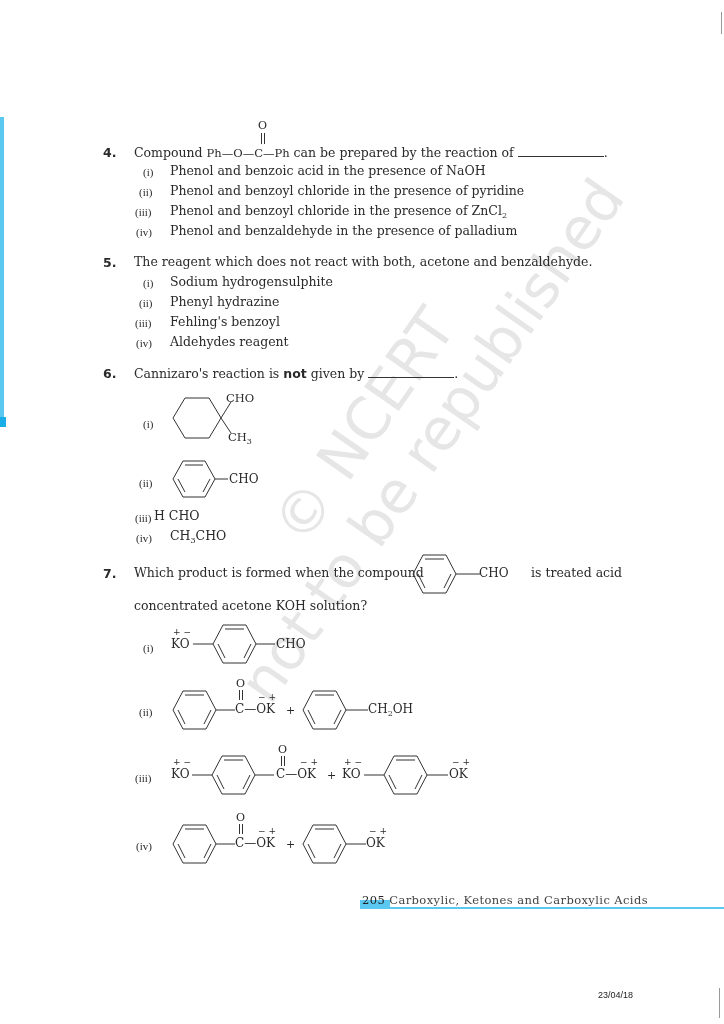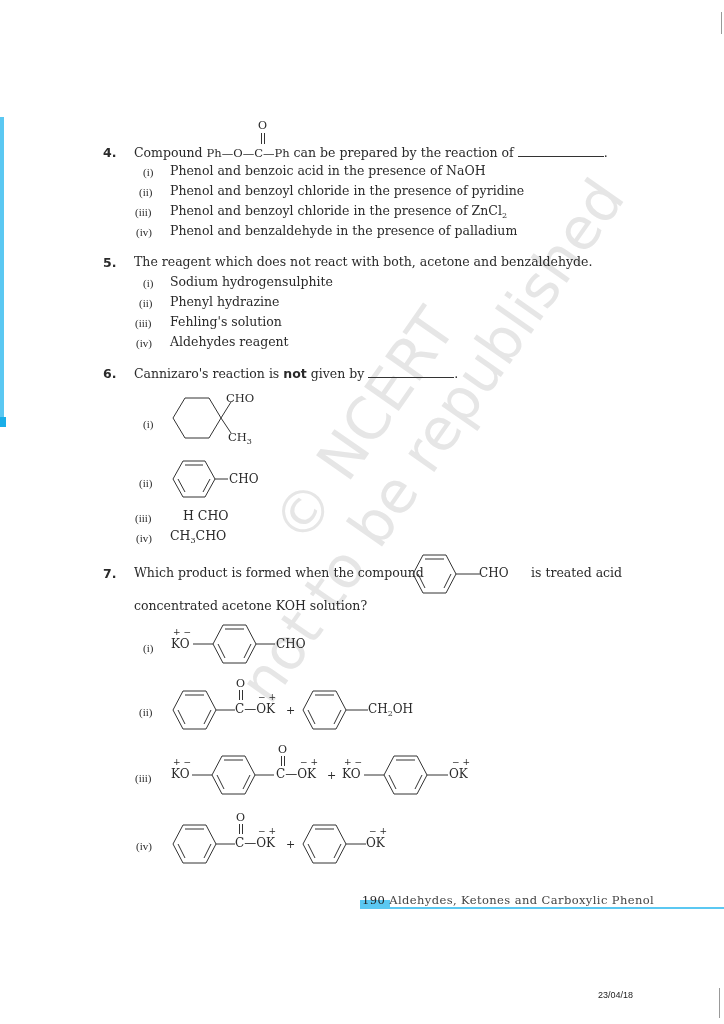--- a/index.html
+++ b/index.html
@@ -56,21 +56,21 @@
 <div class="abs txt opt" style="left:136px;top:224px;">(iv)</div>
 <div class="abs txt" style="left:170px;top:223px;">Phenol and benzaldehyde in the presence of palladium</div>
 
 <div class="abs qnum" style="left:103px;top:255px;">5.</div>
 <div class="abs txt" style="left:134px;top:254px;">The reagent which does not react with both, acetone and benzaldehyde.</div>
 <div class="abs txt opt" style="left:143px;top:275px;">(i)</div>
 <div class="abs txt" style="left:170px;top:274px;">Sodium hydrogensulphite</div>
 <div class="abs txt opt" style="left:139px;top:295px;">(ii)</div>
 <div class="abs txt" style="left:170px;top:294px;">Phenyl hydrazine</div>
 <div class="abs txt opt" style="left:135px;top:315px;">(iii)</div>
-<div class="abs txt" style="left:170px;top:314px;">Fehling's solution</div>
+<div class="abs txt" style="left:170px;top:314px;">Fehling's benzoyl</div>
 <div class="abs txt opt" style="left:136px;top:335px;">(iv)</div>
 <div class="abs txt" style="left:170px;top:334px;">Aldehydes reagent</div>
 
 <div class="abs qnum" style="left:103px;top:366px;">6.</div>
 <div class="abs txt" style="left:134px;top:365px;">
   <span>Cannizaro's reaction is</span>
   <b style="font-family:'DejaVu Sans',sans-serif;">not</b>
   <span>given by</span>
   <span class="blank"></span><span>.</span>
 </div>
@@ -88,21 +88,21 @@
 <svg class="abs" style="left:170px;top:458px;" width="60" height="44">
   <polygon class="chem" points="3,21 13,3 35,3 45,21 35,39 13,39"></polygon>
   <line class="chem" x1="15" y1="7" x2="33" y2="7"></line>
   <line class="chem" x1="8" y1="21" x2="15" y2="34"></line>
   <line class="chem" x1="40" y1="21" x2="33" y2="34"></line>
   <line class="chem" x1="45" y1="21" x2="58" y2="21"></line>
 </svg>
 <div class="abs" style="left:229px;top:472px;font-size:12px;">CHO</div>
 
 <div class="abs txt opt" style="left:135px;top:510px;">(iii)</div>
-<div class="abs txt" style="left:183px;top:508px;">H CHO</div>
+<div class="abs txt" style="left:154px;top:508px;">H CHO</div>
 <div class="abs txt opt" style="left:136px;top:530px;">(iv)</div>
 <div class="abs txt" style="left:170px;top:528px;"><span>CH</span><span class="sub">3</span><span>CHO</span></div>
 
 <div class="abs qnum" style="left:103px;top:566px;">7.</div>
 <div class="abs txt" style="left:134px;top:565px;">Which product is formed when the compound</div>
 <svg class="abs" style="left:410px;top:552px;" width="72" height="46">
   <polygon class="chem" points="3,22 13,3 36,3 46,22 36,41 13,41"></polygon>
   <line class="chem" x1="15" y1="7" x2="34" y2="7"></line>
   <line class="chem" x1="8" y1="22" x2="15" y2="36"></line>
   <line class="chem" x1="41" y1="22" x2="34" y2="36"></line>
@@ -195,16 +195,16 @@
   <line class="chem" x1="8" y1="22" x2="15" y2="36"></line>
   <line class="chem" x1="41" y1="22" x2="34" y2="36"></line>
   <line class="chem" x1="46" y1="22" x2="66" y2="22"></line>
 </svg>
 <div class="abs" style="left:369px;top:826px;font-size:9px;">− +</div>
 <div class="abs" style="left:366px;top:836px;font-size:12px;">OK</div>
 
 <div class="abs footpage"></div>
 <div class="abs footline"></div>
 <div class="abs foottext">
-  <span class="pg">190</span>
-  <span>Aldehydes, Ketones and Carboxylic Phenol</span>
+  <span class="pg">205</span>
+  <span>Carboxylic, Ketones and Carboxylic Acids</span>
 </div>
 <div class="abs date">23/04/18</div>
 
 </body></html>

